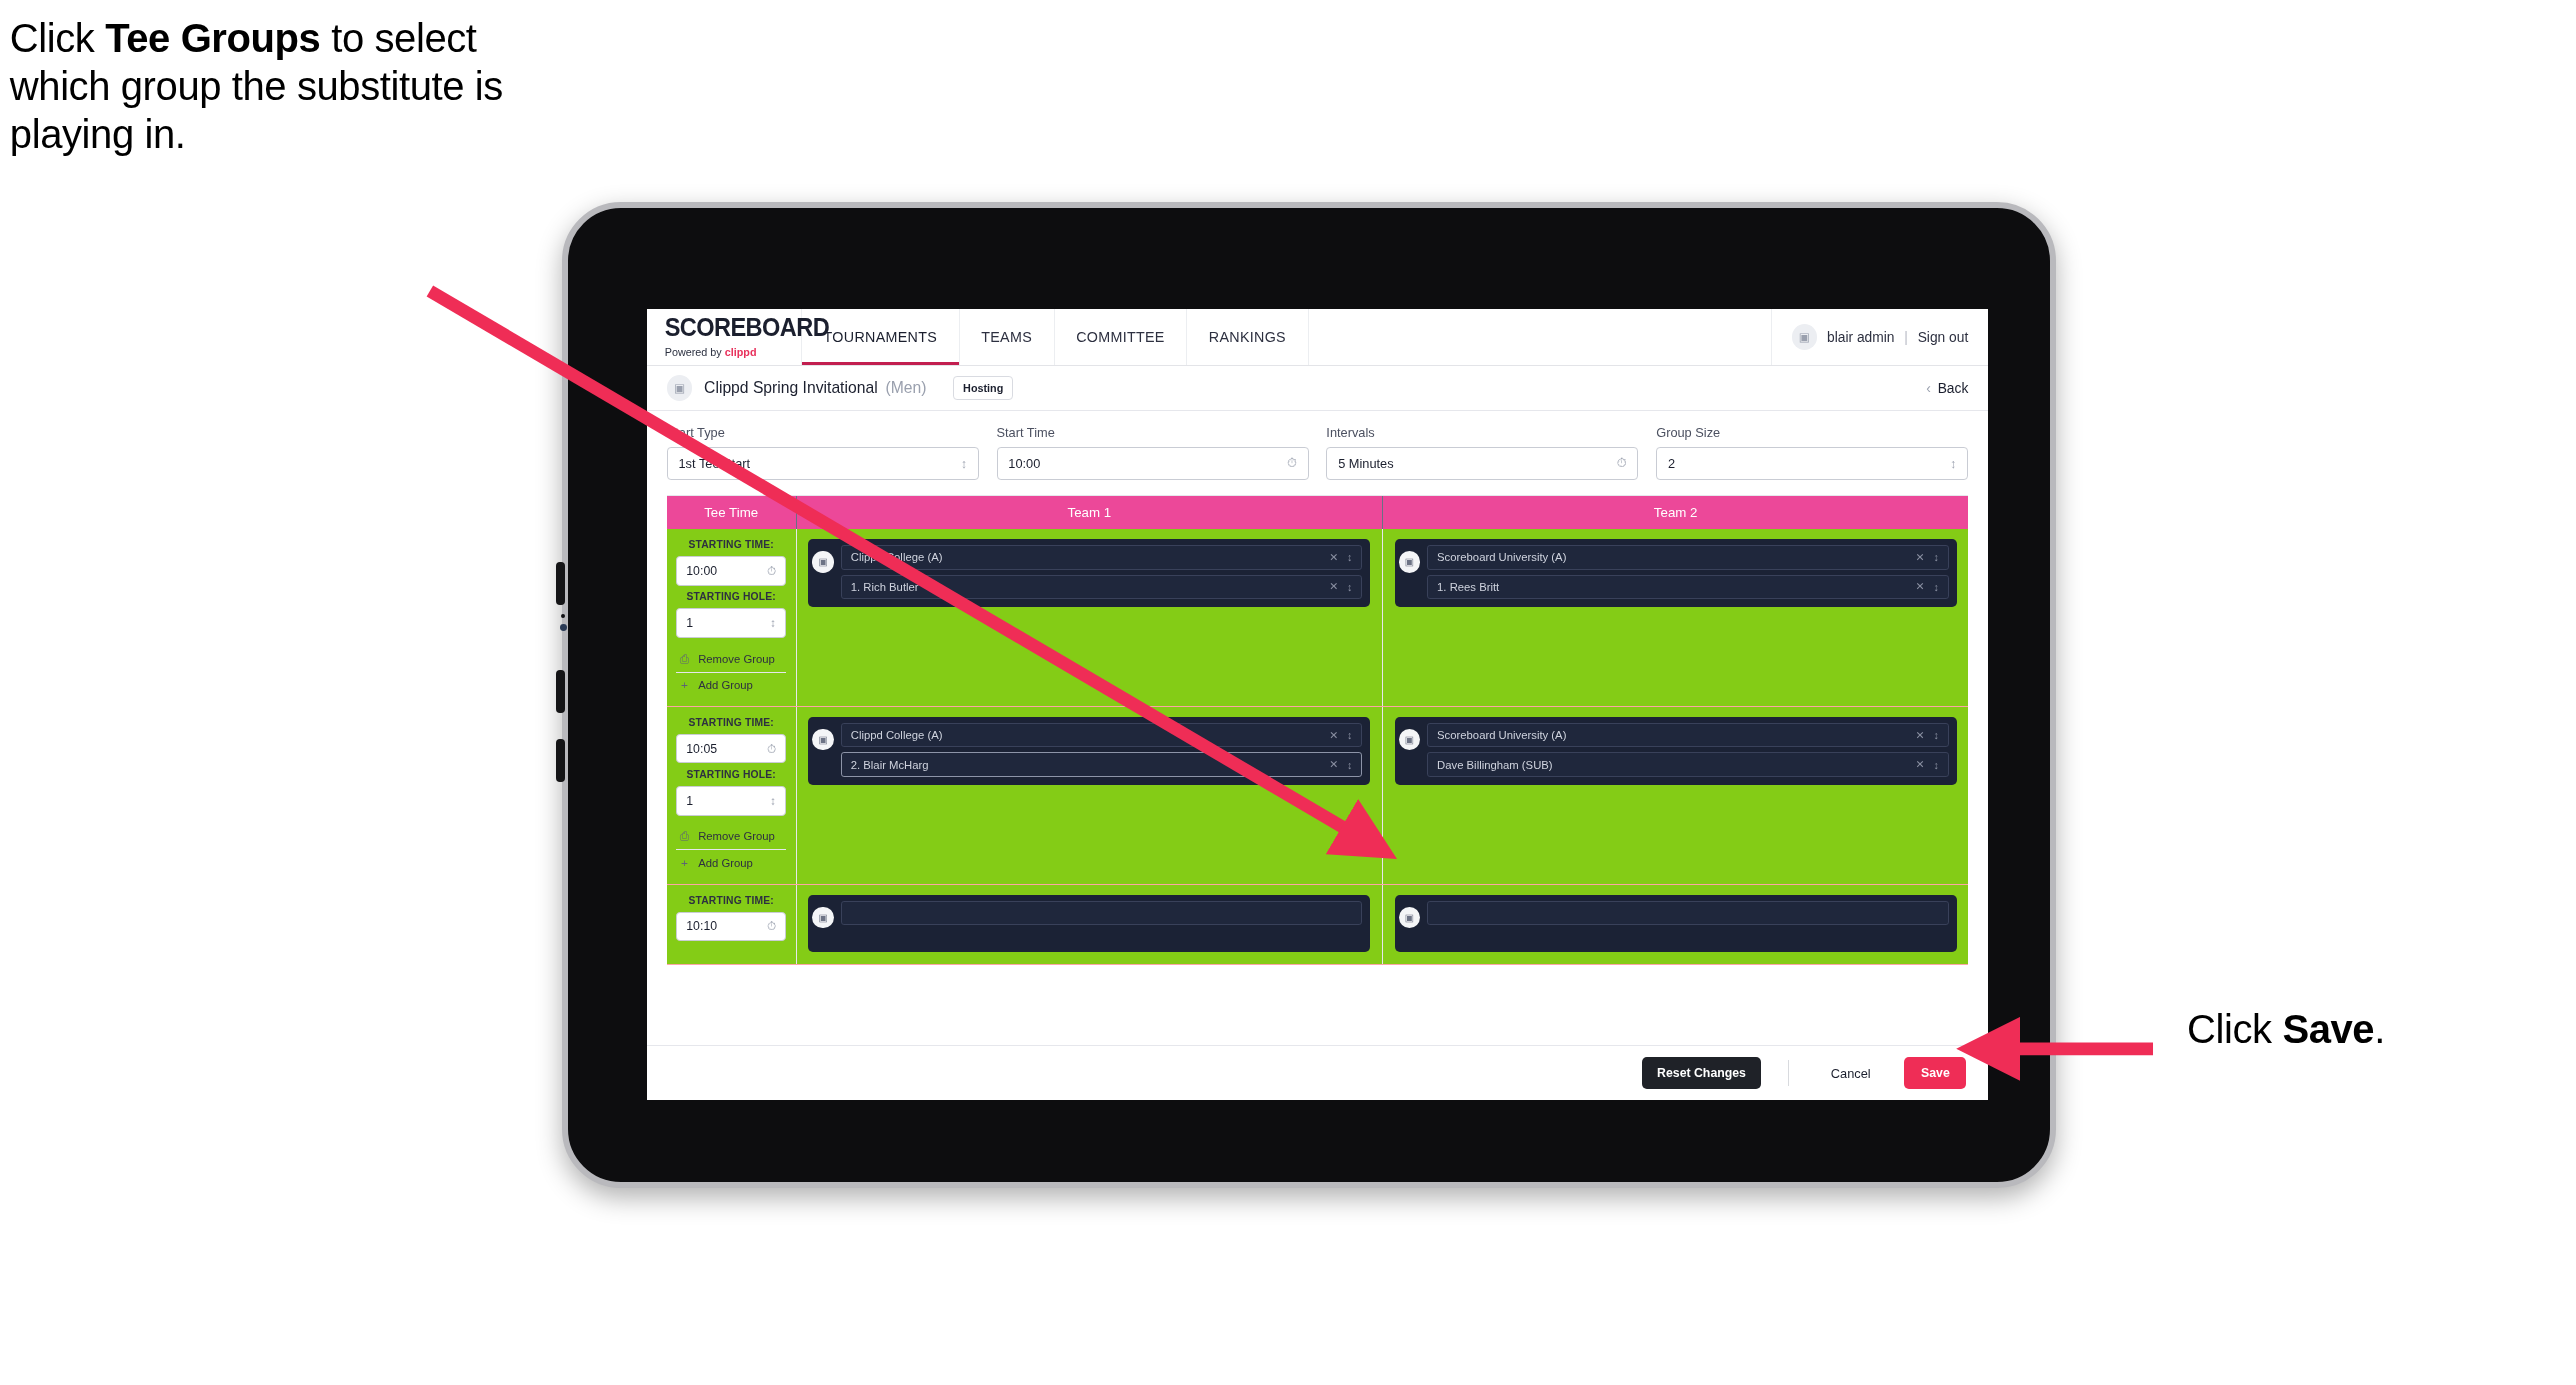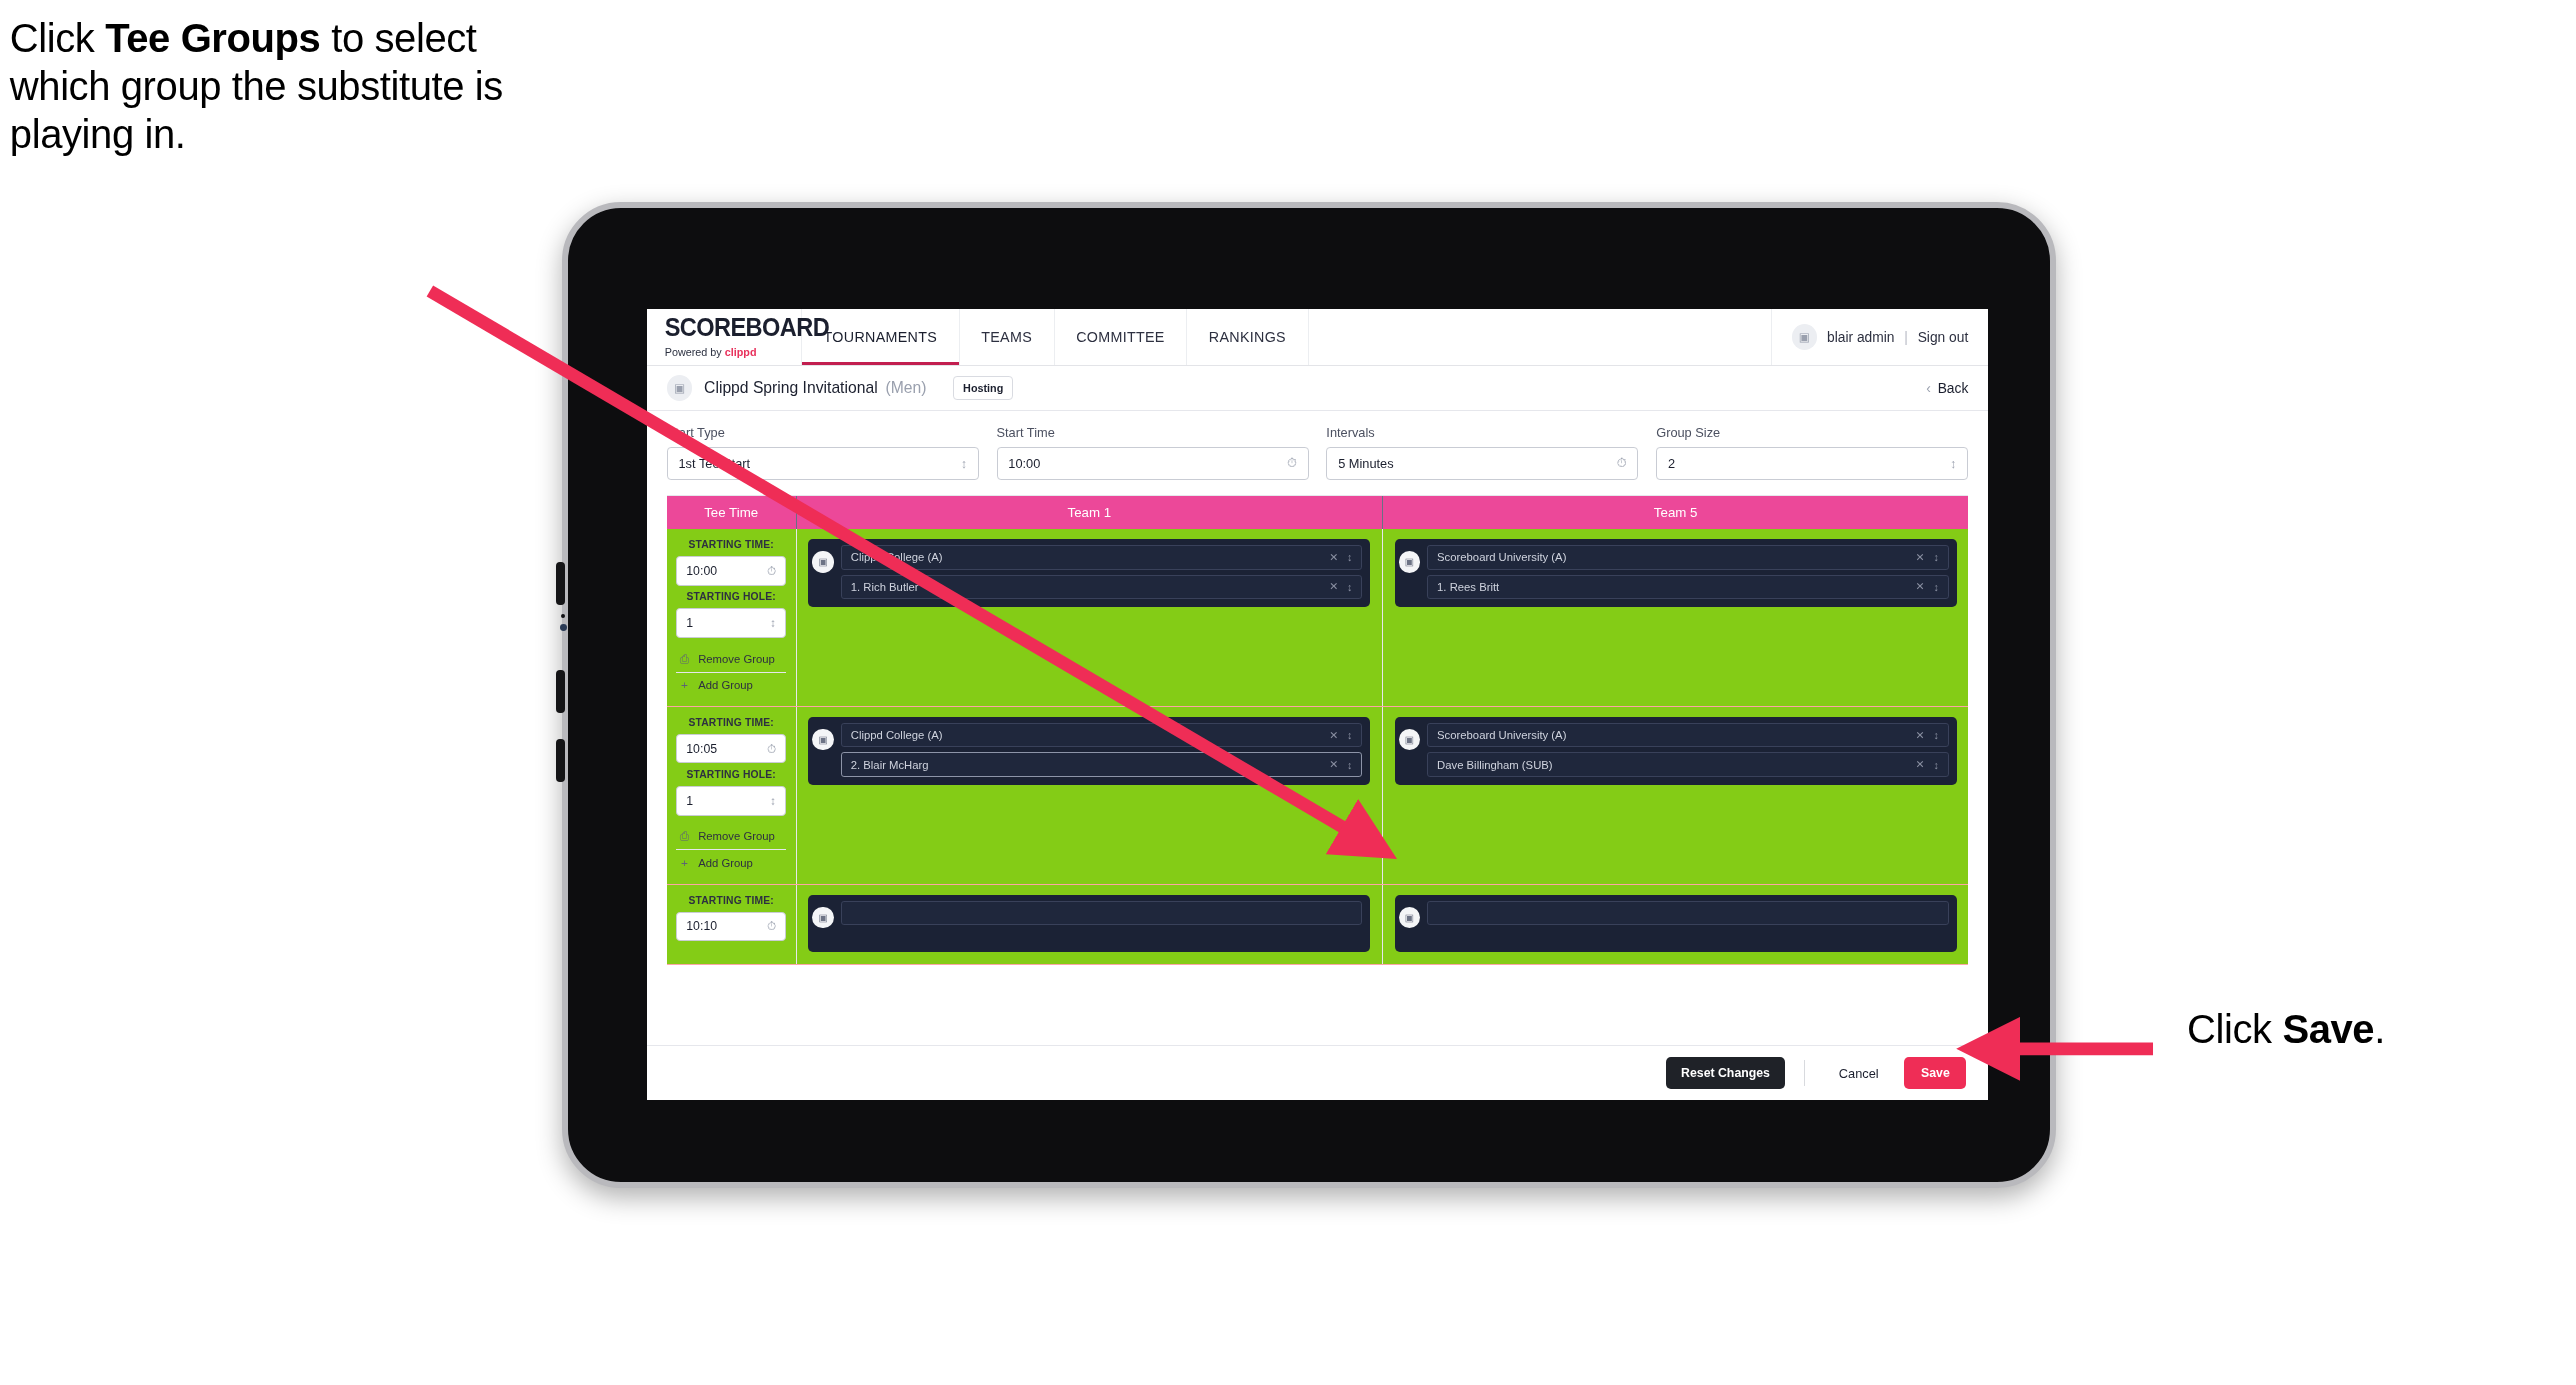--- a/index.html
+++ b/index.html
@@ -198,21 +198,21 @@
   }
   .prow .nm { flex:1; }
   .prow .acts { display:flex; align-items:center; gap:8.8px; color:#8a90a2; font-size:10.8px; }
   .prow.hl { border-color:#8d94a8; }
 
   
   .footerbar {
     height: 55px; flex:0 0 55px;
     border-top: 1px solid #e6e7ec; background:#fff;
     display:flex; align-items:center; justify-content:flex-end;
-    gap: 4px; padding-right: 21.6px;
+    gap: 12px; padding-right: 21.6px;
   }
   .btn-reset {
     background:#1f2228; color:#fff; font-size:12.3px; font-weight:600;
     border:none; border-radius:4.9px; padding: 8.8px 14.7px; cursor:pointer;
   }
   .vdiv { width:1px; height:25.6px; background:#d8dade; margin: 0 15.7px; }
   .btn-cancel {
     background:transparent; border:none; color:#1b1f2e;
     font-size:12.8px; padding: 8.8px 13.8px; cursor:pointer;
   }
@@ -304,21 +304,21 @@
             <span>2</span>
             <span class="gl">↕</span>
           </div>
         </div>
       </div>
 
       <div class="tablewrap">
         <div class="thead">
           <div class="th tee">Tee Time</div>
           <div class="th t1">Team 1</div>
-          <div class="th t2">Team 5</div>
+          <div class="th t2">Team 2</div>
         </div>
         <div class="tbody">
 
           <div class="grow">
             <div class="gcell-tee">
               <div class="lbl">STARTING TIME:</div>
               <div class="mini">
                 <span>10:00</span>
                 <span class="gl">⏱</span>
               </div>

